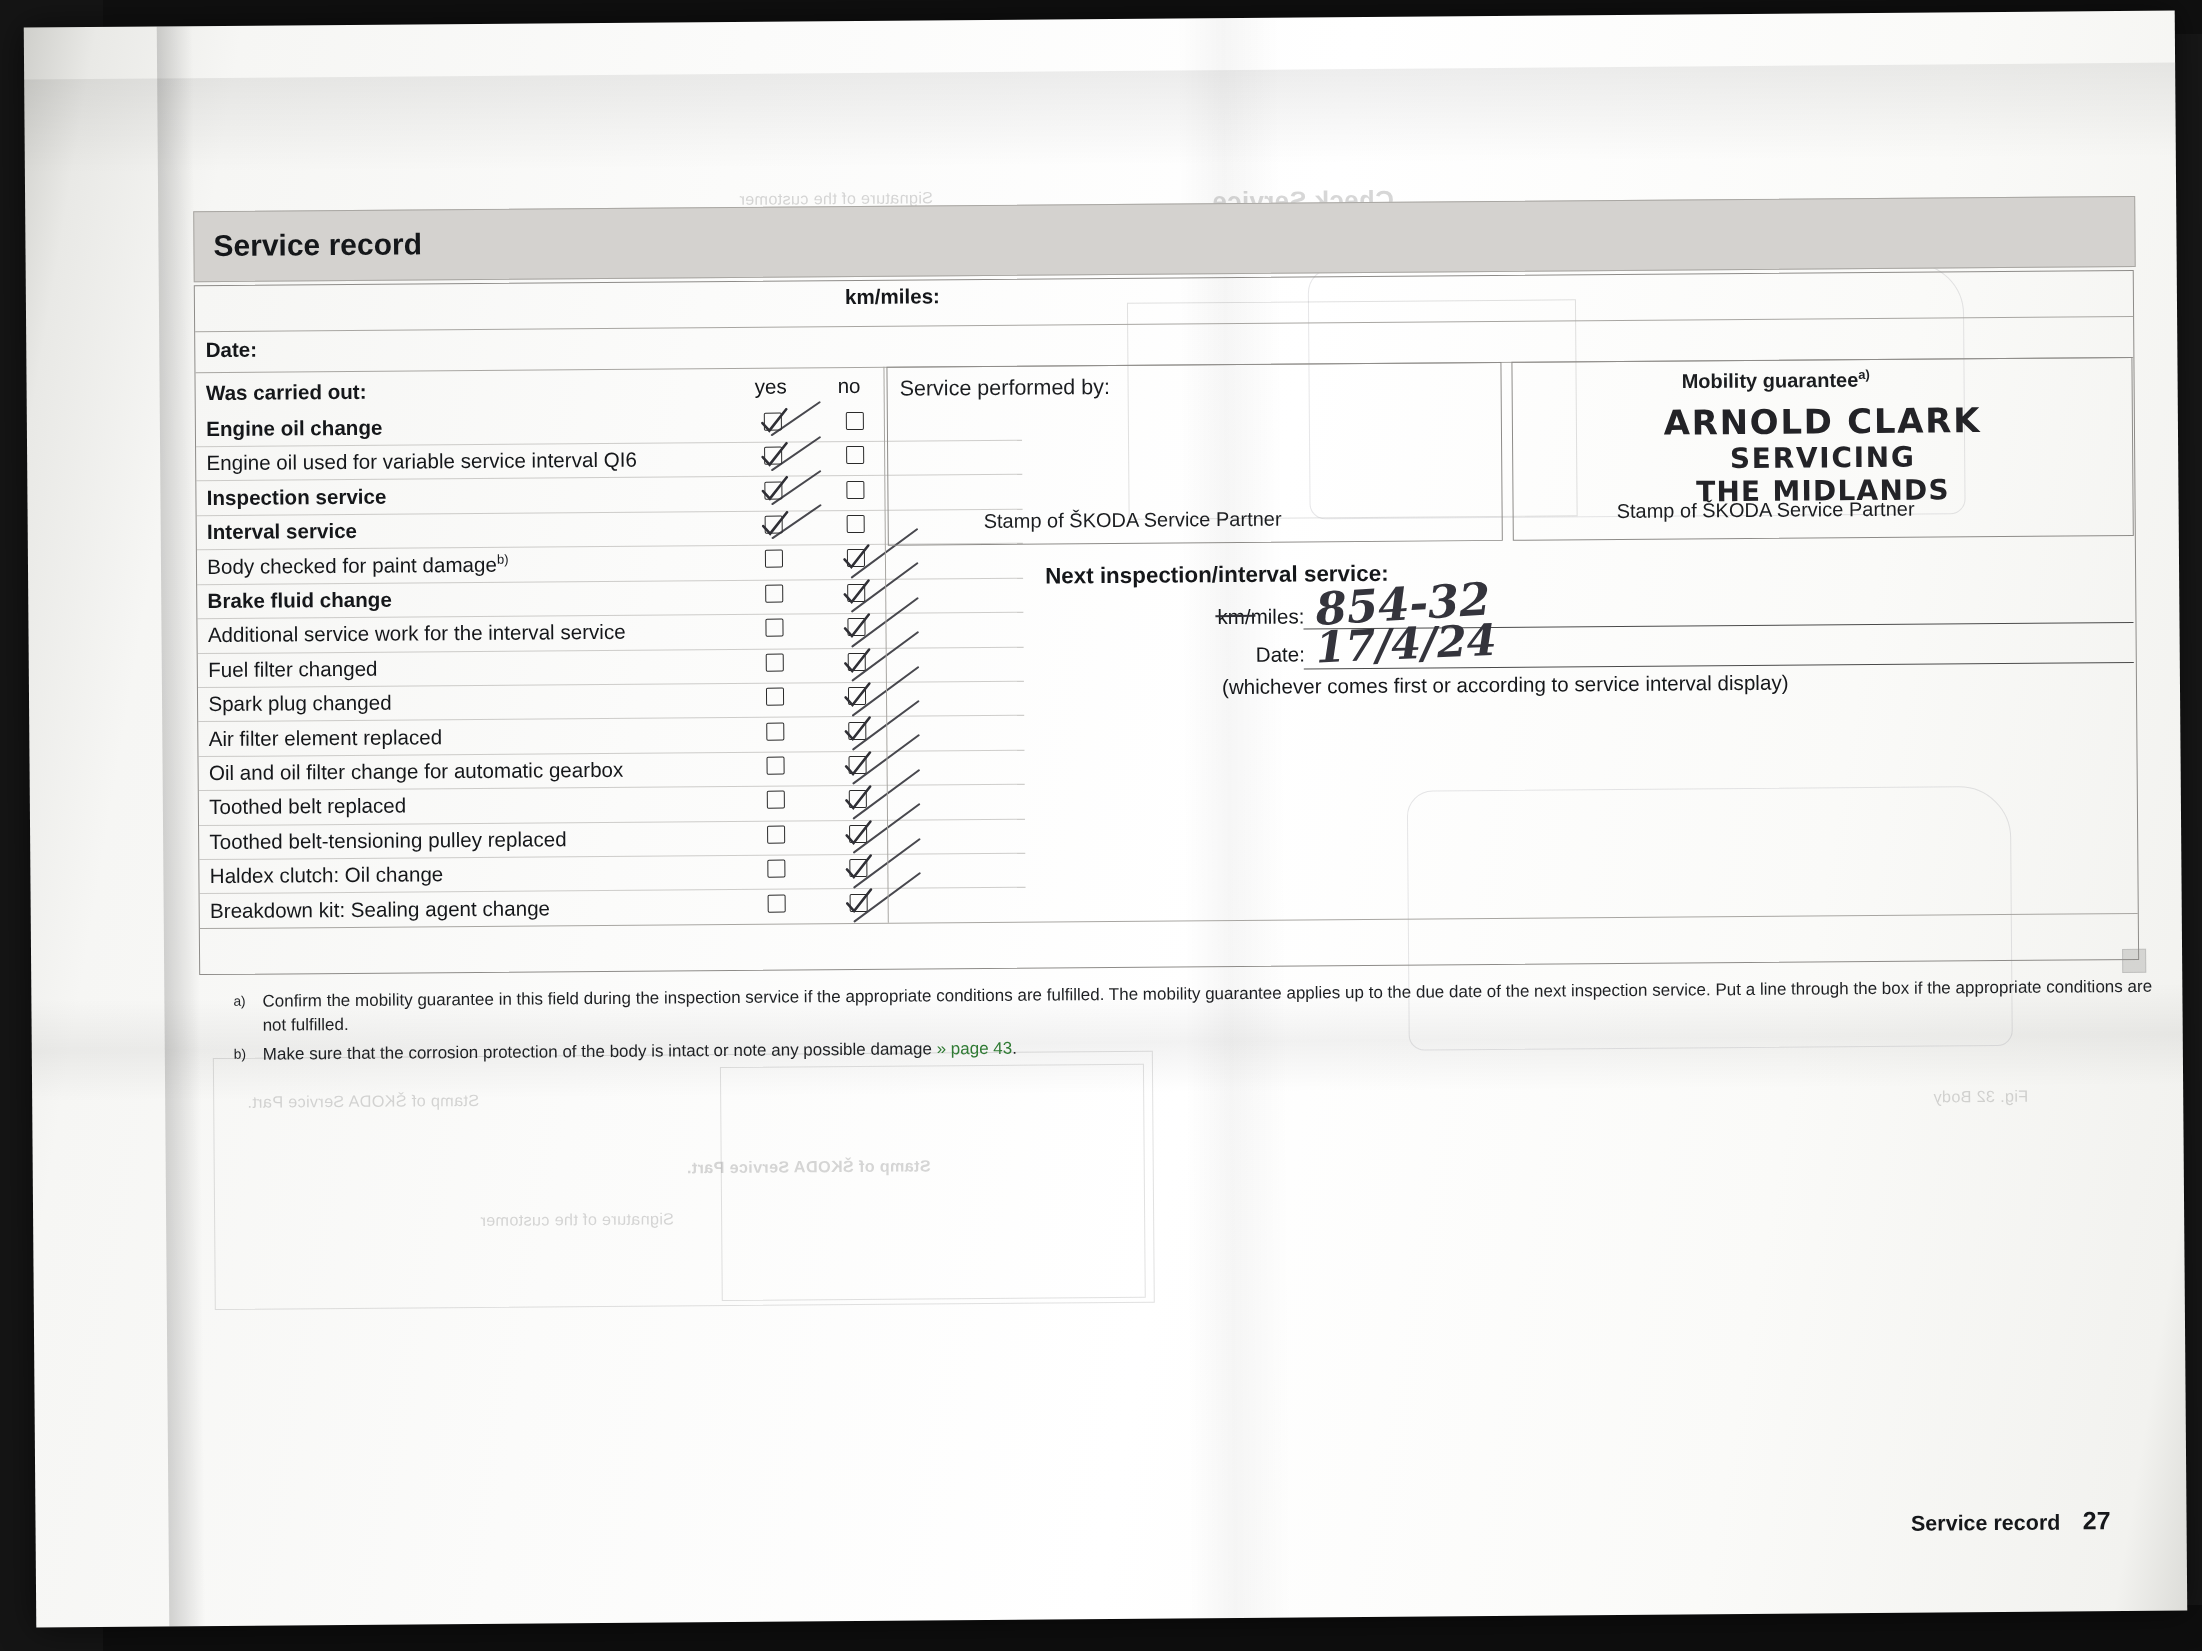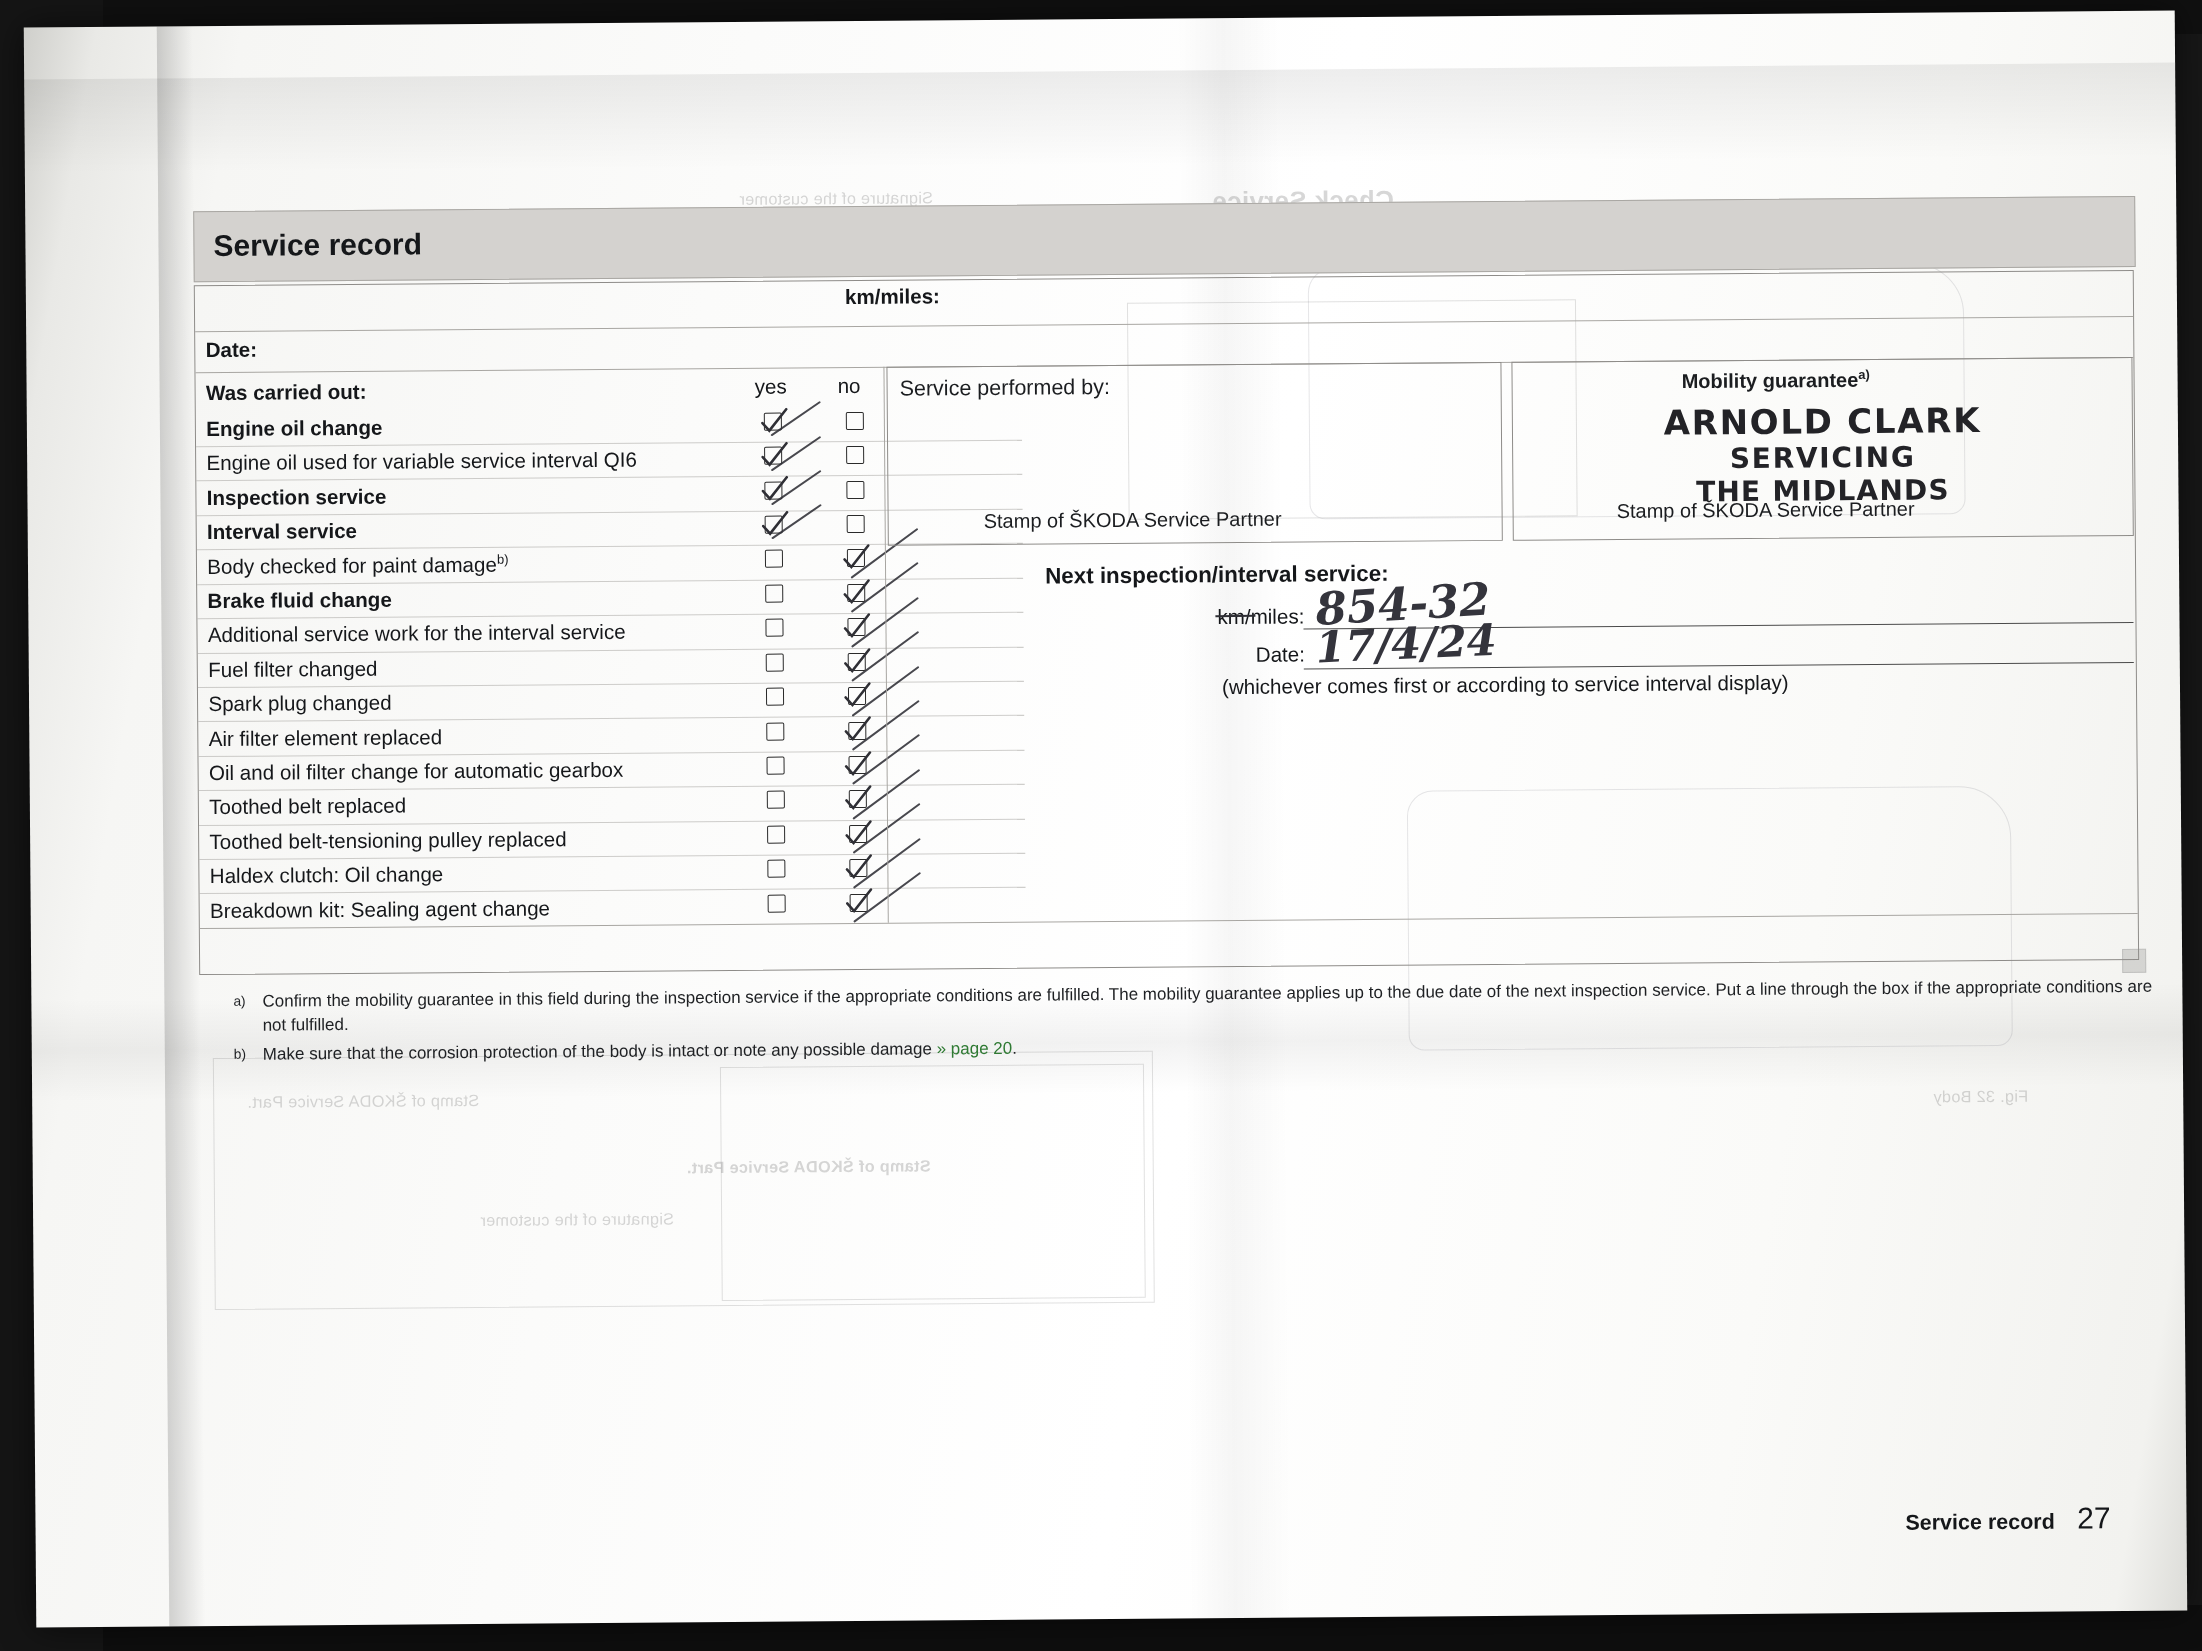--- a/index.html
+++ b/index.html
@@ -224,21 +224,21 @@
   
   #footer {
     position: absolute;
     right: 76px;
     bottom: 76px;
     display: flex;
     align-items: baseline;
     gap: 22.4px;
   }
   #footer .ftitle { font-size: 21.5px; color: #15171a; font-weight: bold; }
-  #footer .fnum { font-size: 30px; color: #15171a; font-weight: normal; }
+  #footer .fnum { font-size: 25px; color: #15171a; font-weight: bold; }
 
   
   .speck { position: absolute; background: #6b4a28; border-radius: 50%; opacity:.85;}
 </style>
 </head>
 <body>
 
 <div id="photo">
 
   <div id="dark-top"></div>
@@ -449,21 +449,21 @@
     </div>
 
     <div id="notes">
       <div class="row">
         <span class="marker-abs">a)</span>
         <span>Confirm the mobility guarantee in this field during the inspection service if the appropriate conditions are fulfilled. The mobility guarantee applies up to the due date of the next inspection service. Put a line through the box if the appropriate conditions are not fulfilled.</span>
       </div>
       <div class="row">
         <span class="marker-abs">b)</span>
         <span>Make sure that the corrosion protection of the body is intact or note any possible damage</span>
-        <span class="green">» page 20</span><span>.</span>
+        <span class="green">» page 43</span><span>.</span>
       </div>
     </div>
 
     <div id="footer">
       <span class="ftitle">Service record</span>
       <span class="fnum">27</span>
     </div>
 
   </div>
 </div>

